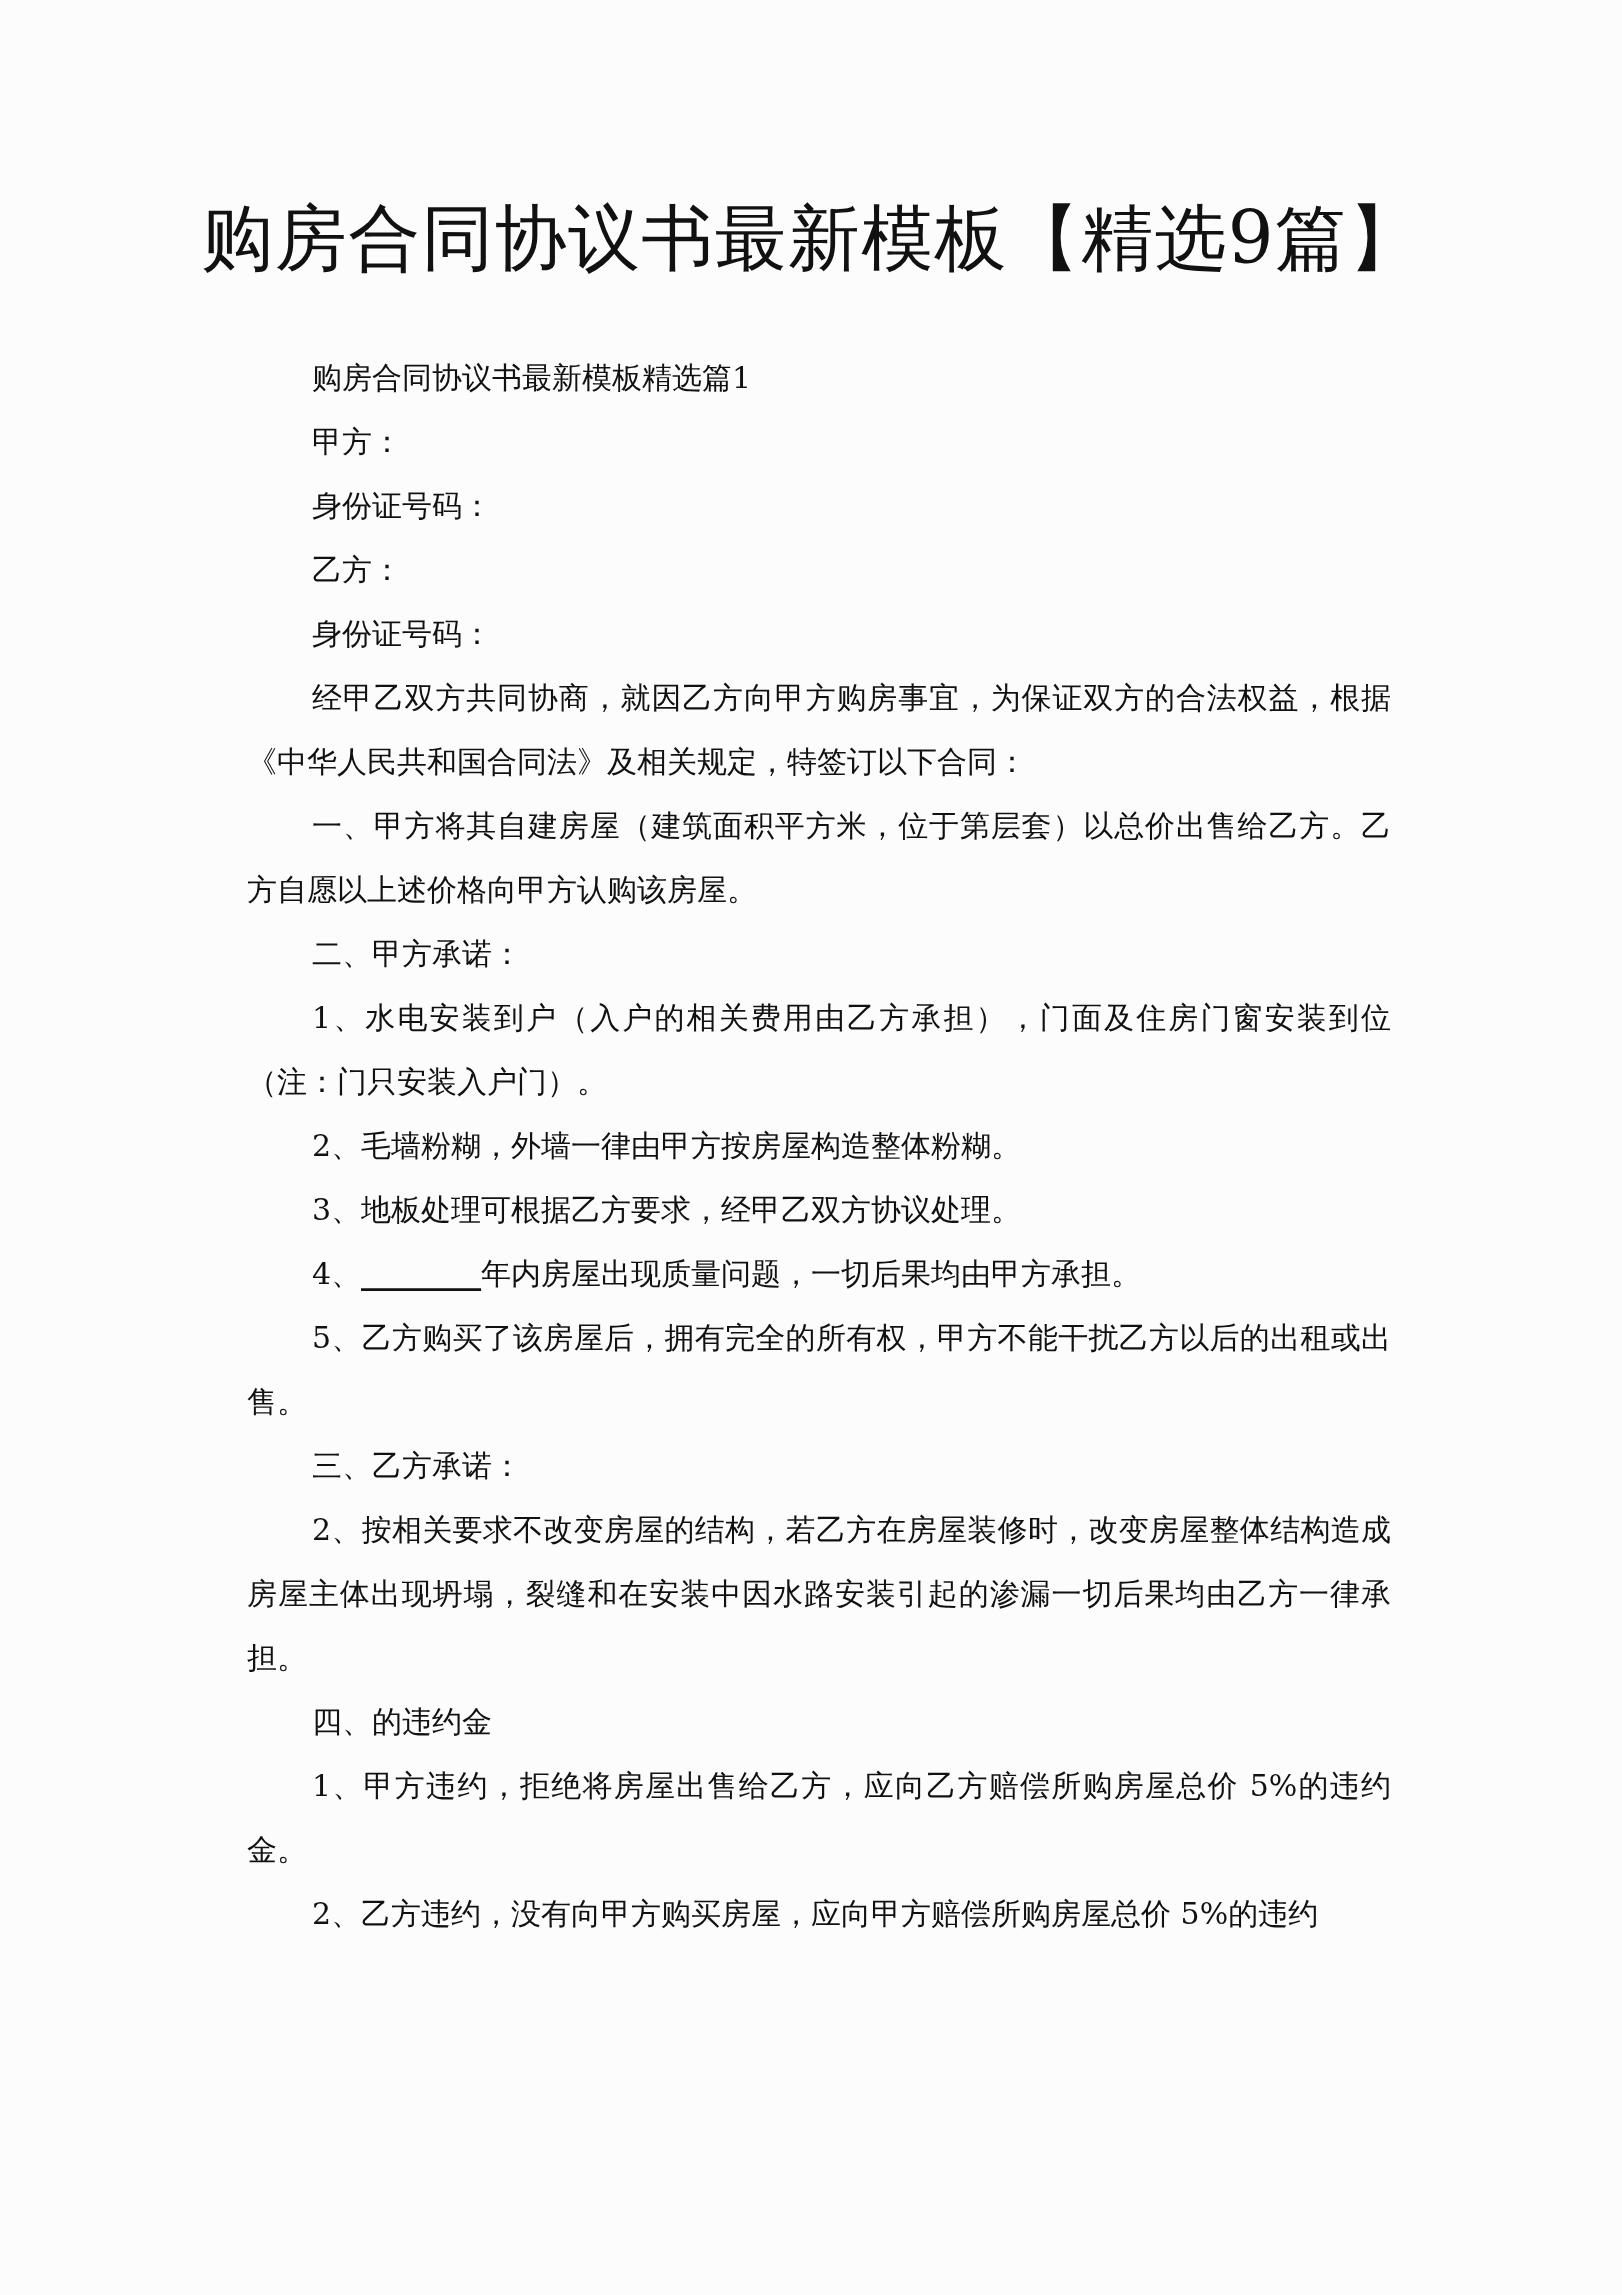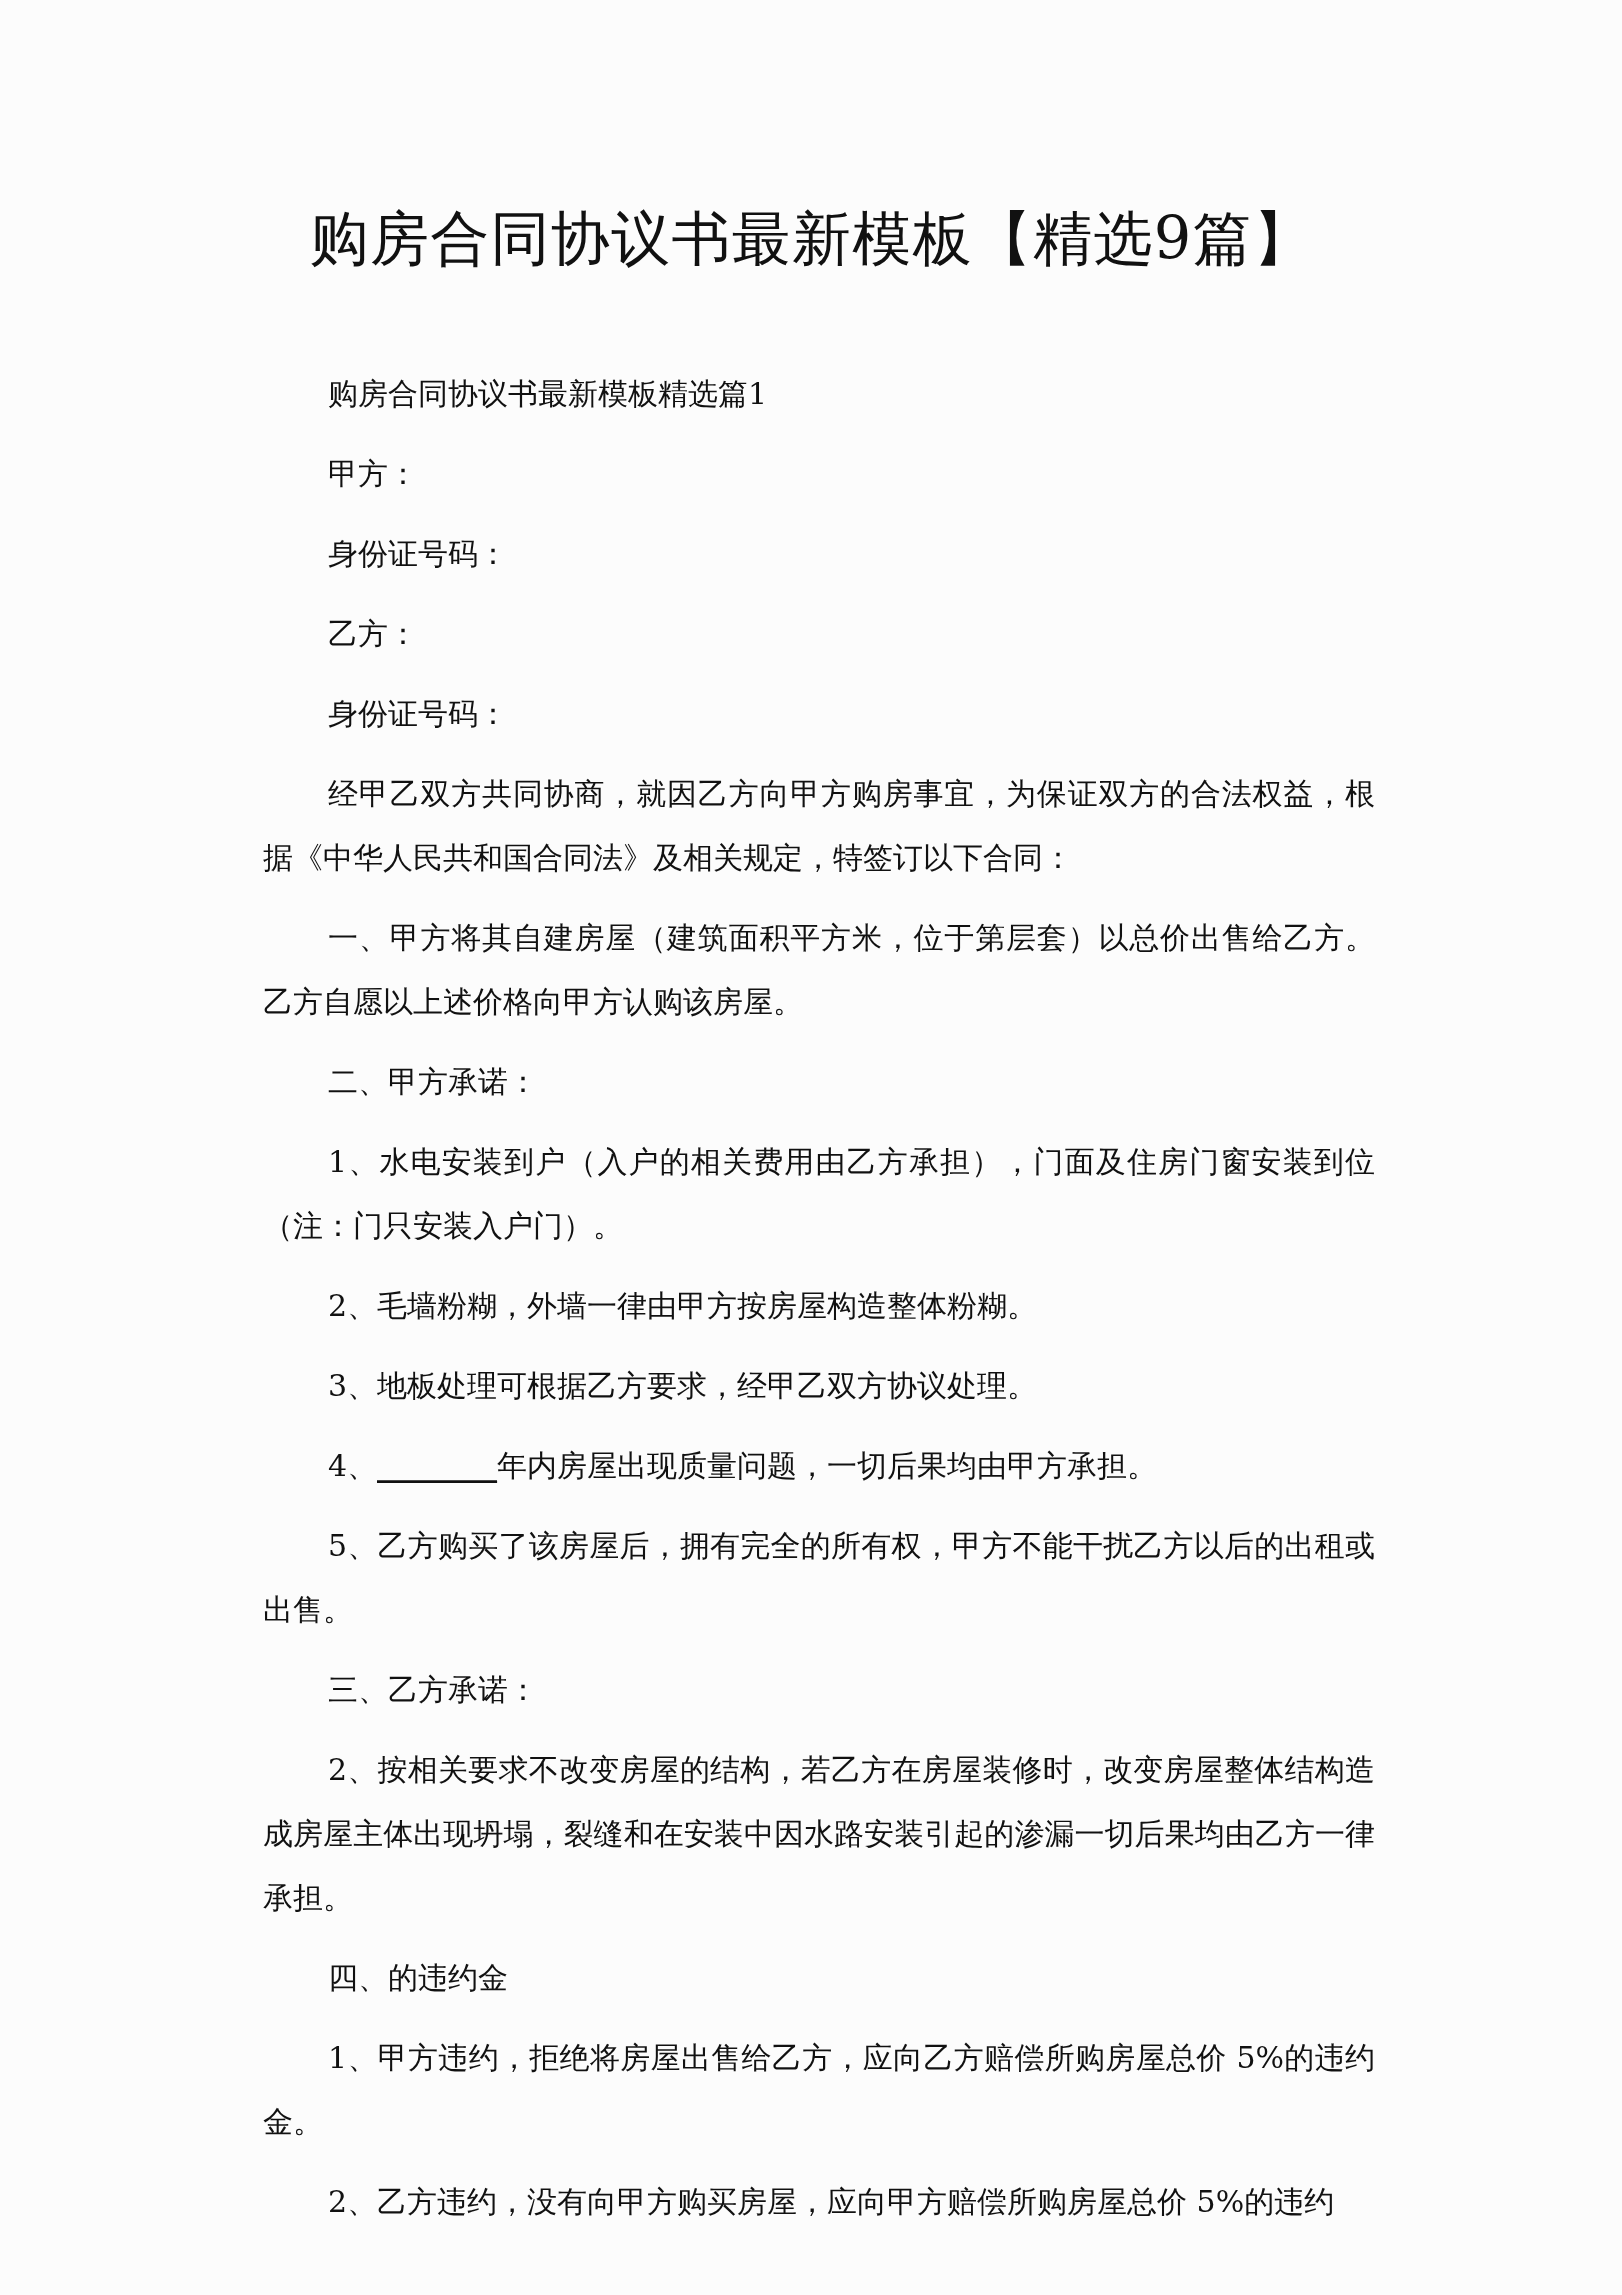--- a/index.html
+++ b/index.html
@@ -22,37 +22,37 @@
     width: 1623px;
     height: 2295px;
     background: #fcfcfc;
   }
   .doc-title {
     position: absolute;
     left: 0;
     width: 1623px;
     top: 196px;
     text-align: center;
-    font-size: 59px;
+    font-size: 72px;
     line-height: 85px;
     letter-spacing: 1.3px;
     white-space: nowrap;
   }
   .body {
     position: absolute;
     left: 247px;
     top: 346px;
     width: 1144px;
   }
   .para {
     font-size: 30px;
     line-height: 64px;
     text-align: justify;
     text-align-last: left;
-    margin: 16px;
+    margin: 0;
     word-break: break-all;
   }
   .para.indent {
     text-indent: 65px;
   }
   .blank {
     text-decoration: underline;
     text-decoration-thickness: 2px;
     text-underline-offset: 5.2px;
     white-space: pre;

